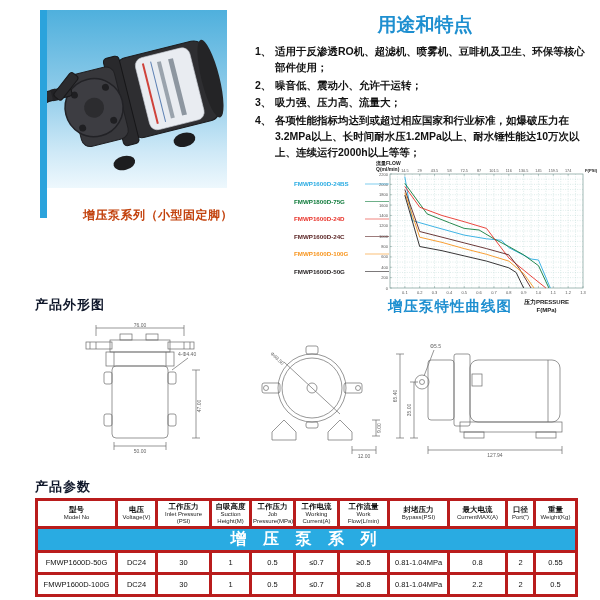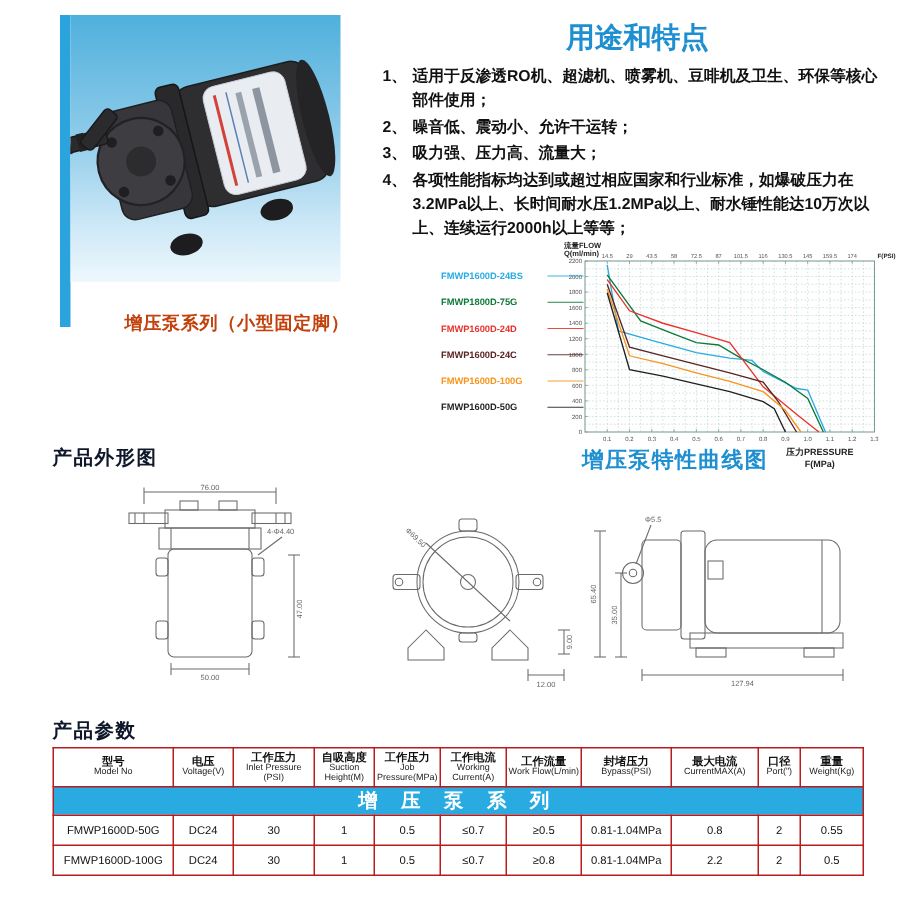--- a/index.html
+++ b/index.html
@@ -36,24 +36,24 @@
 
   
   .sec-heading{color:#0f172a;font-weight:bold;font-size:13px;letter-spacing:1px;}
   .h-outline{left:35px;top:296px;}
   .h-params{left:35px;top:478px;}
 
   .outline-svg{left:38px;top:316px;}
 
   
   .params-table{left:35px;top:498px;width:540px;border-collapse:collapse;table-layout:fixed;}
-  .params-table td,.params-table th{border:1px solid #b91c1c;text-align:center;vertical-align:middle;padding:1px;}
+  .params-table td,.params-table th{border:3px solid #b91c1c;text-align:center;vertical-align:middle;padding:1px;}
   .th-zh{font-size:7.5px;font-weight:bold;line-height:1.2;}
   .th-en{font-size:6px;font-weight:normal;line-height:1.15;color:#222;}
-  .banner-row td{background:#29abe2;color:#fff;font-weight:bold;font-size:13px;letter-spacing:6px;height:15px;padding:0;}
+  .banner-row td{background:#29abe2;color:#fff;font-weight:bold;font-size:16px;letter-spacing:6px;height:15px;padding:0;}
   .data-row td{font-size:7.5px;height:17px;color:#111;}
 </style>
 </head>
 <body>
 
 <div class="abs photo-stripe"></div>
 <div class="abs photo-panel">
   <svg width="180" height="178" viewBox="0 0 180 178">
     <g transform="rotate(-14 90 88)">
 

